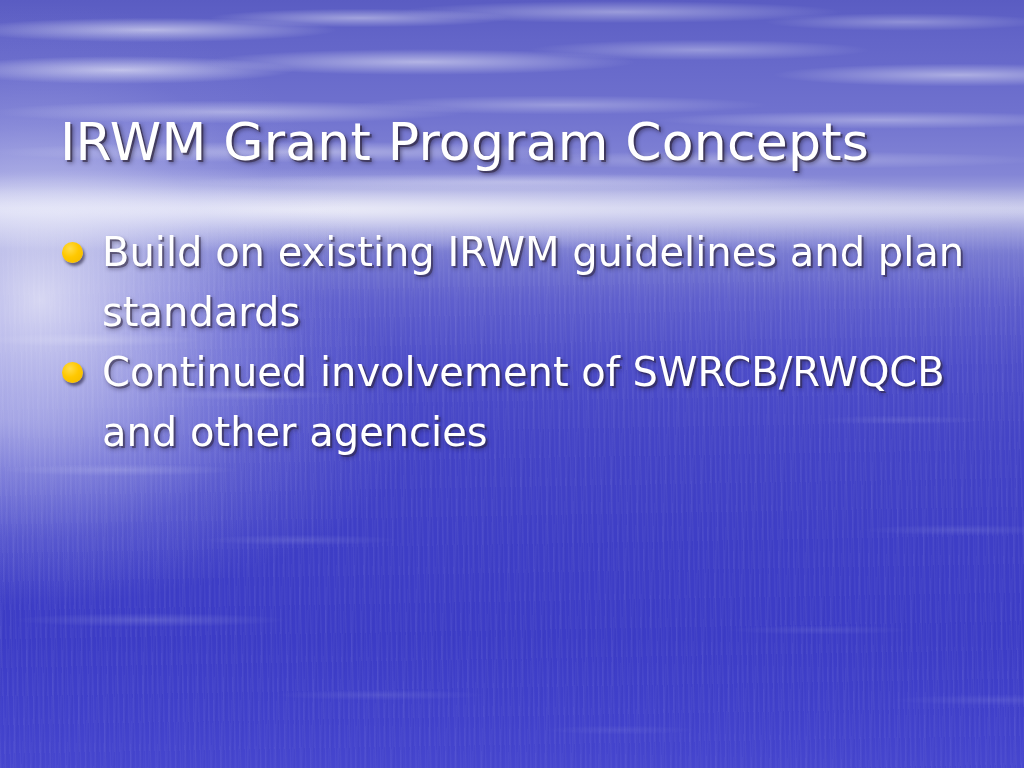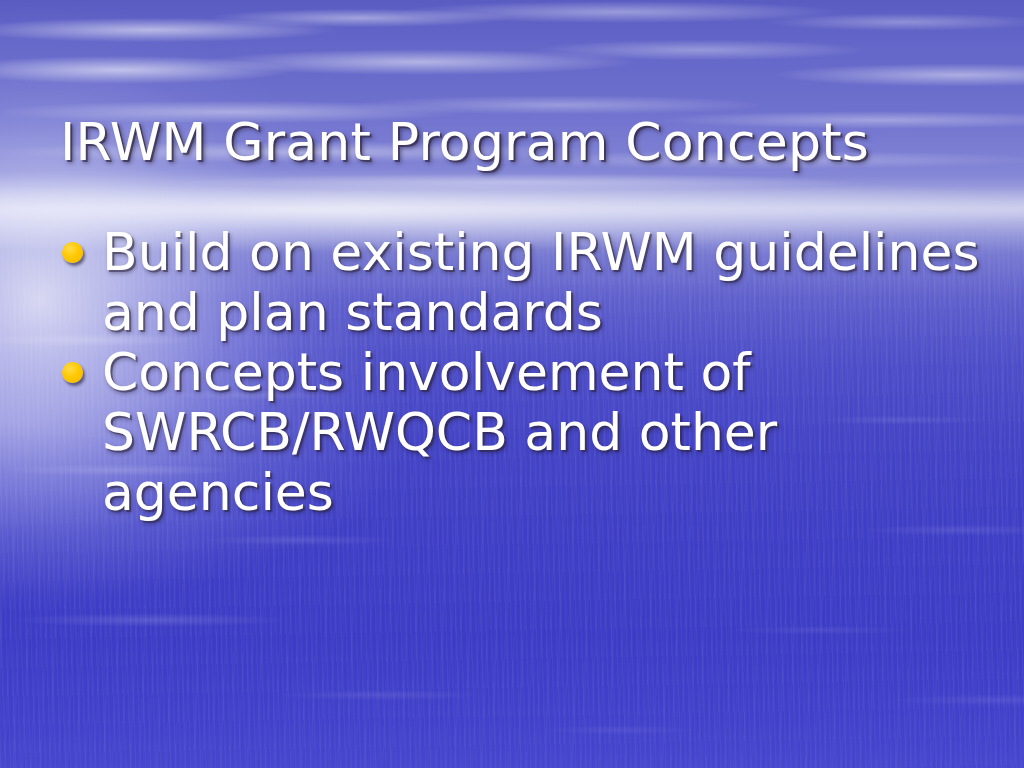--- a/index.html
+++ b/index.html
@@ -168,21 +168,21 @@
     margin: 0;
     padding: 0;
     list-style: none;
   }
 
   .bullet-item {
     position: relative;
     padding-left: 46px;
     margin: 0 0 0 0;
     color: #ffffff;
-    font-size: 52px;
+    font-size: 40px;
     line-height: 60px;
     font-weight: normal;
     text-shadow:
       2px 2px 0 rgba(45,35,60,0.50),
       2px 3px 4px rgba(25,20,45,0.42);
   }
 
   .bullet-marker {
     position: absolute;
     left: 6px;
@@ -214,19 +214,19 @@
 
   <ul id="bullets">
 
     <li class="bullet-item">
       <span class="bullet-marker"></span>
       <span class="bullet-text">Build on existing IRWM guidelines and plan standards</span>
     </li>
 
     <li class="bullet-item">
       <span class="bullet-marker"></span>
-      <span class="bullet-text">Concepts involvement of SWRCB/RWQCB and other agencies</span>
+      <span class="bullet-text">Continued involvement of SWRCB/RWQCB and other agencies</span>
     </li>
 
 
   </ul>
 
 </div>
 
 </body></html>

